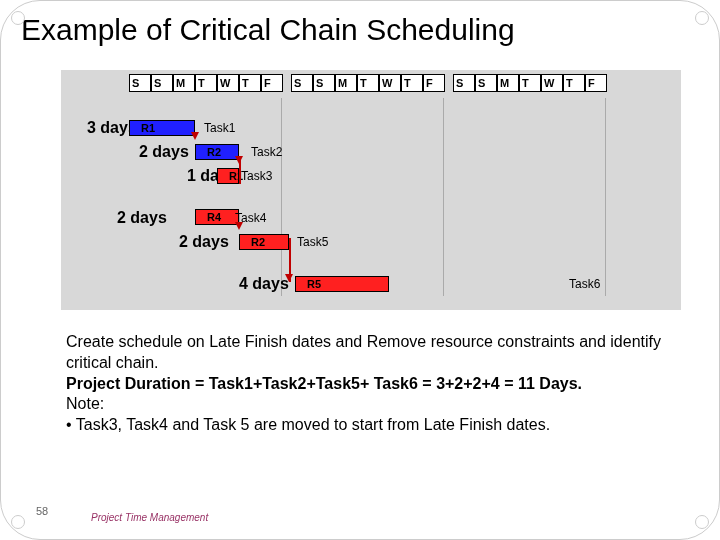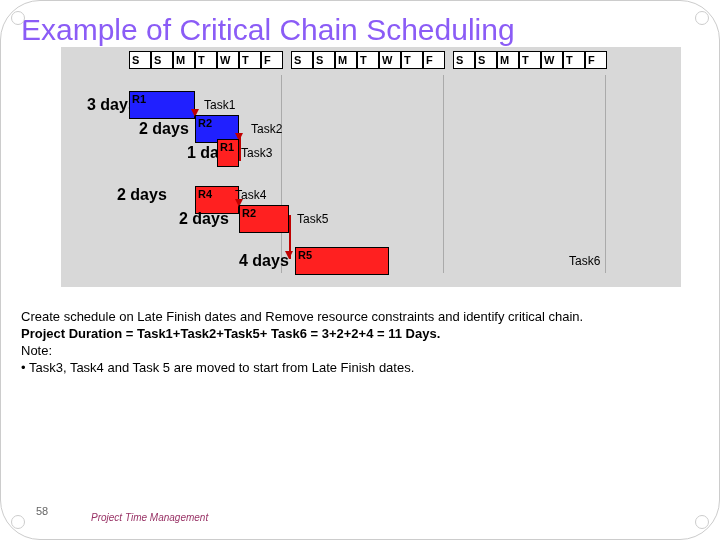--- a/index.html
+++ b/index.html
@@ -8,23 +8,23 @@
     height: 540px;
     background: #fff;
     font-family: Arial, sans-serif;
     position: relative;
     border: 1px solid #ccc;
     border-radius: 40px;
     padding: 12px 20px;
   }
   .title {
     font-size: 30px;
-    color: #8b5cf6;
+    color: #000000;
     font-weight: normal;
-    margin-bottom: 0;
+    margin-bottom: 23px;
   }
   .chart-area {
     background: #d8d8d8;
     width: 620px;
     margin-left: 40px;
     padding: 4px 8px 14px 8px;
     position: relative;
   }
   .day-header {
     display: flex;
@@ -48,27 +48,27 @@
     align-items: center;
     height: 24px;
     position: relative;
   }
   .duration-label {
     font-size: 16px;
     font-weight: bold;
     position: absolute;
   }
   .task-bar {
-    height: 28px;
+    height: 16px;
     border: 1px solid #000;
     position: absolute;
     font-size: 11px;
     font-weight: bold;
     color: #000;
-    padding-left: 2px;
+    padding-left: 11px;
     line-height: 14px;
   }
   .blue { background: #2020ff; }
   .red  { background: #ff2020; }
   .task-name {
     font-size: 12px;
     font-weight: normal;
     position: absolute;
   }
   .row-spacer { height: 18px; }
@@ -79,23 +79,24 @@
     border-left: 4px solid transparent;
     border-right: 4px solid transparent;
     border-top: 8px solid #c00000;
   }
   .vline {
     position: absolute;
     width: 2px;
     background: #c00000;
   }
   .notes {
-    font-size: 13px;
+    font-size: 16px;
     line-height: 1.3;
     margin-top: 22px;
+    margin-left: 45px;
   }
   .page-num {
     position: absolute;
     left: 18px;
     bottom: 22px;
     font-size: 11px;
     color: #666;
     padding-left: 17px;
   }
   .footer {

